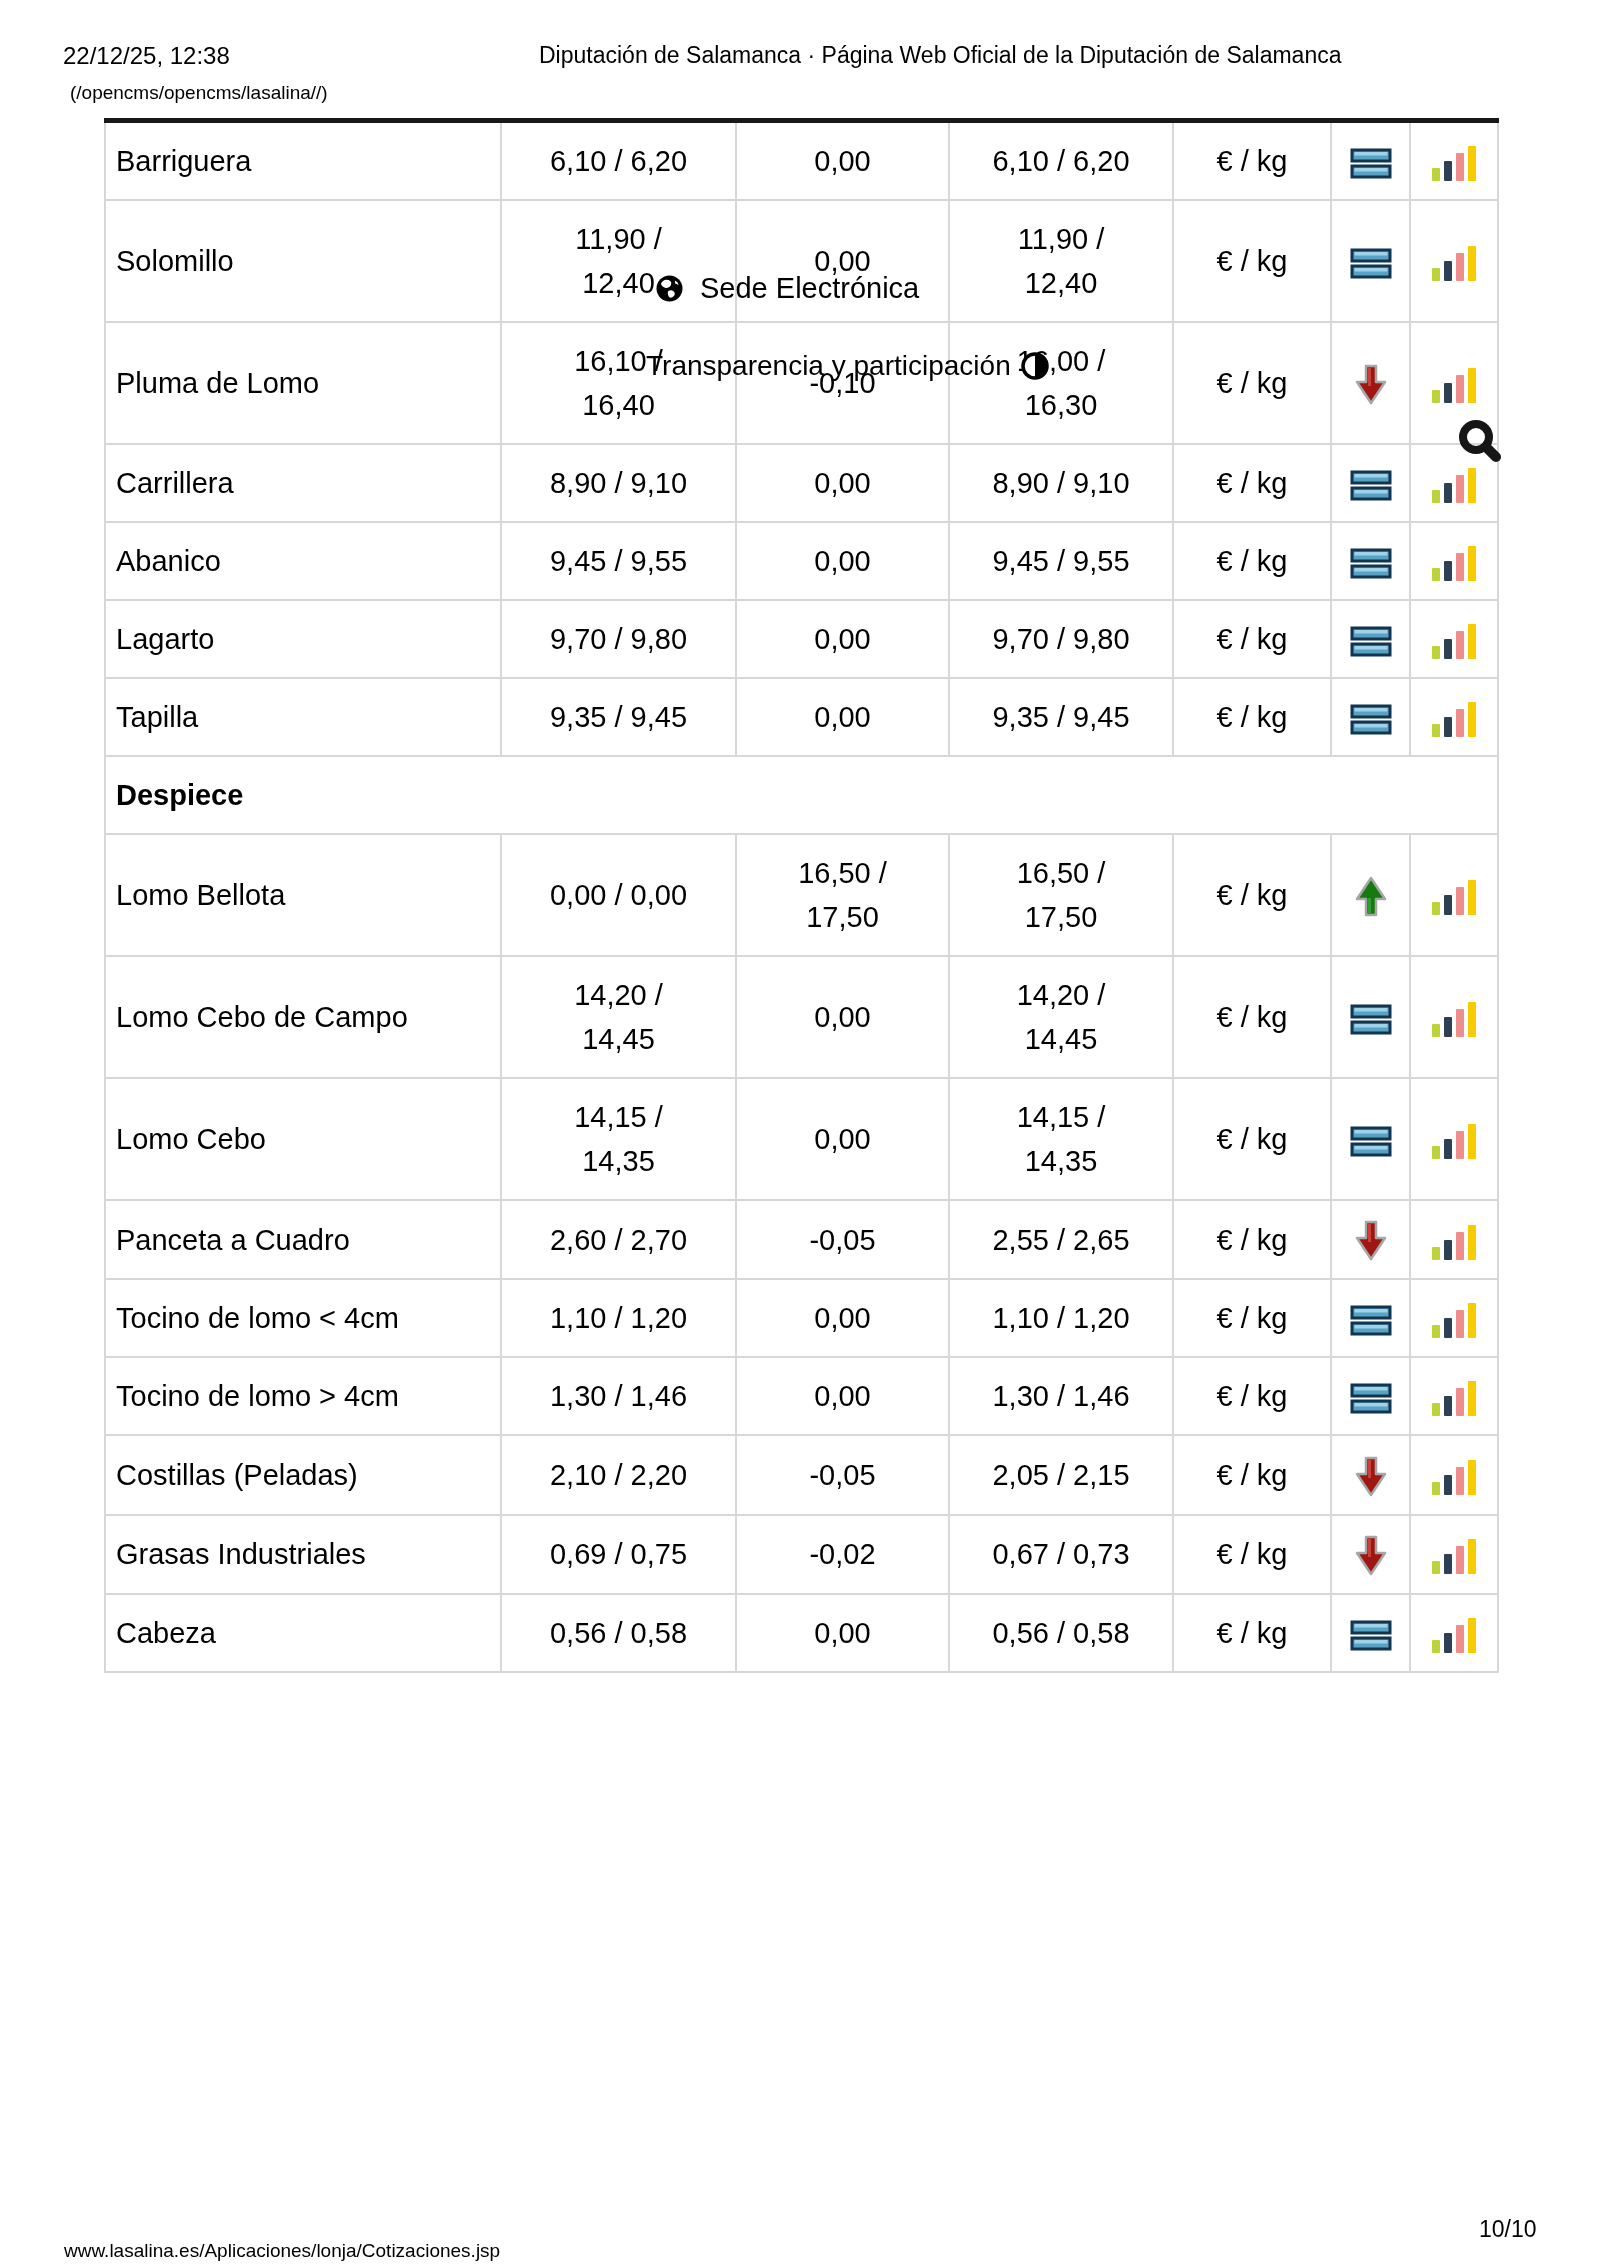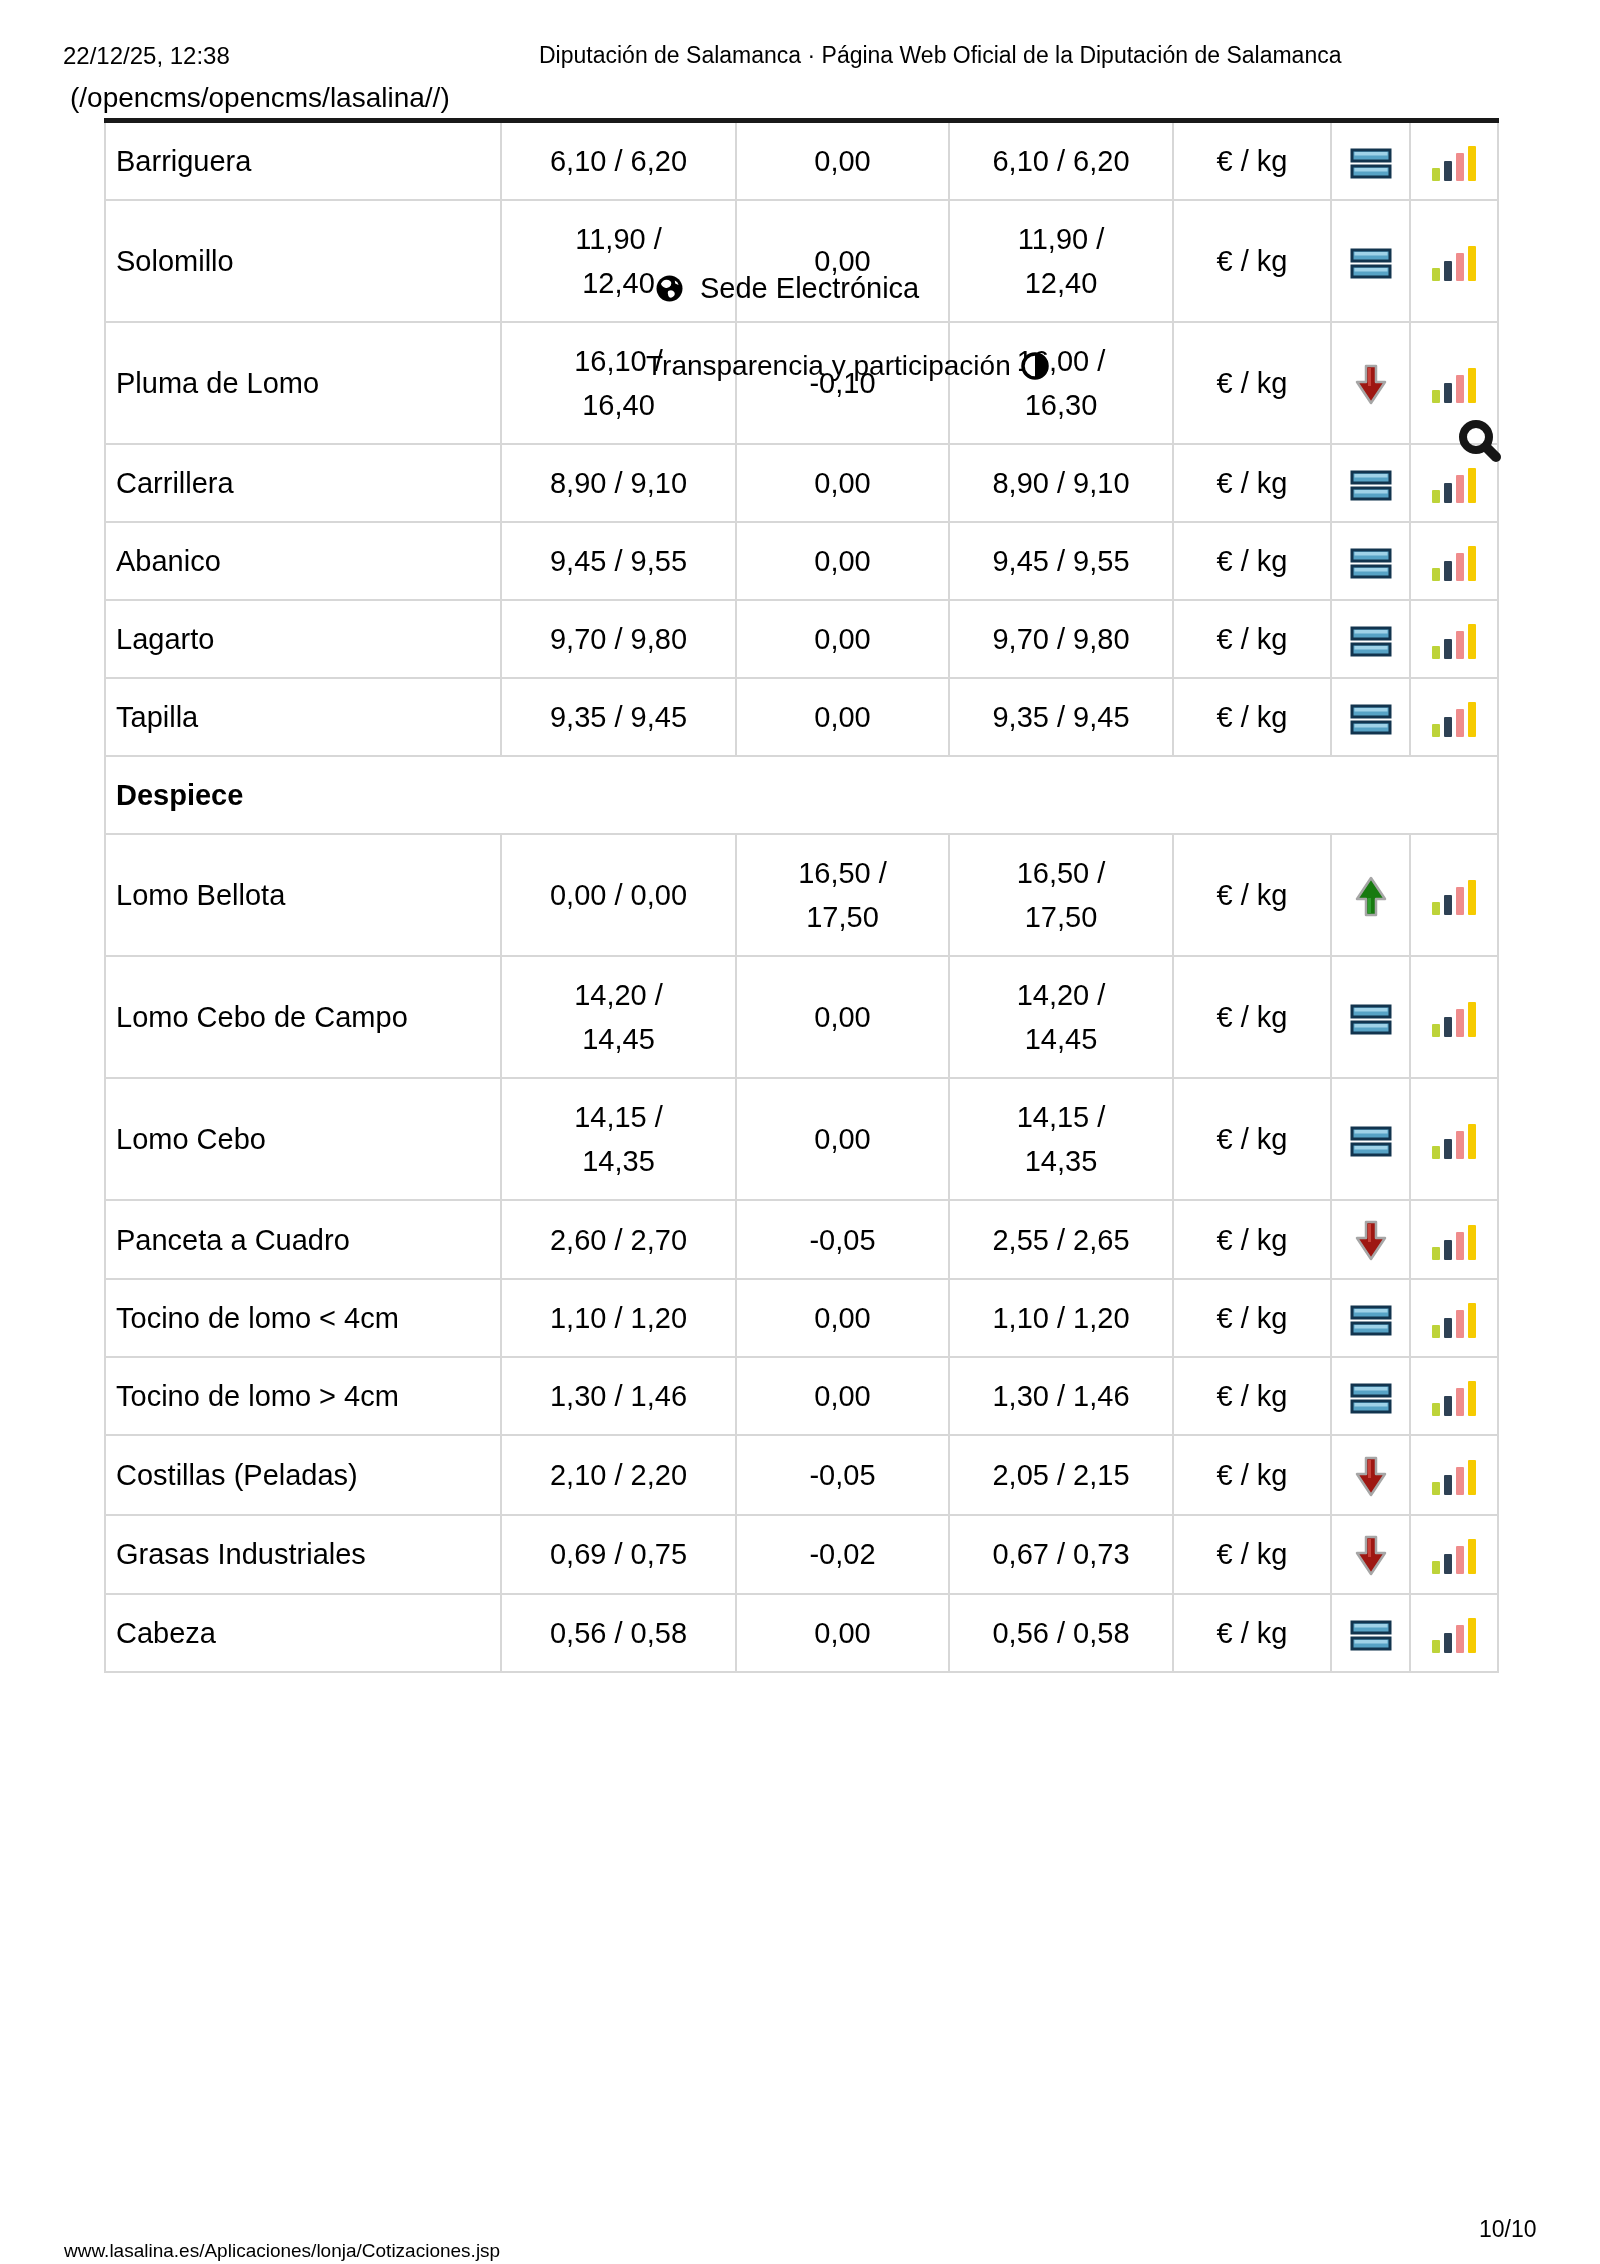--- a/index.html
+++ b/index.html
@@ -4,21 +4,21 @@
 <style>
   html,body{margin:0;padding:0;}
   body{
     width:1600px;height:2264px;position:relative;
     background:#ffffff;color:#000;
     font-family:"Liberation Sans", sans-serif;
     overflow:hidden;
   }
   .hdr-date{position:absolute;left:63px;top:42px;font-size:24px;}
   .hdr-title{position:absolute;left:539px;top:42px;font-size:23px;white-space:nowrap;}
-  .crumb{position:absolute;left:70px;top:82px;font-size:28px;}
+  .crumb{position:absolute;left:70px;top:82px;font-size:19px;}
 
   .table-wrap{position:absolute;left:104px;top:118px;z-index:1;border-radius:11px;}
   table.price{
     border-collapse:collapse;table-layout:fixed;width:1393px;
     border-top:5px solid #191919;
   }
   table.price td{
     border:2px solid #d7d7d7;vertical-align:middle;
     font-size:29px;line-height:44px;padding:16px 10px;
     overflow:hidden;

